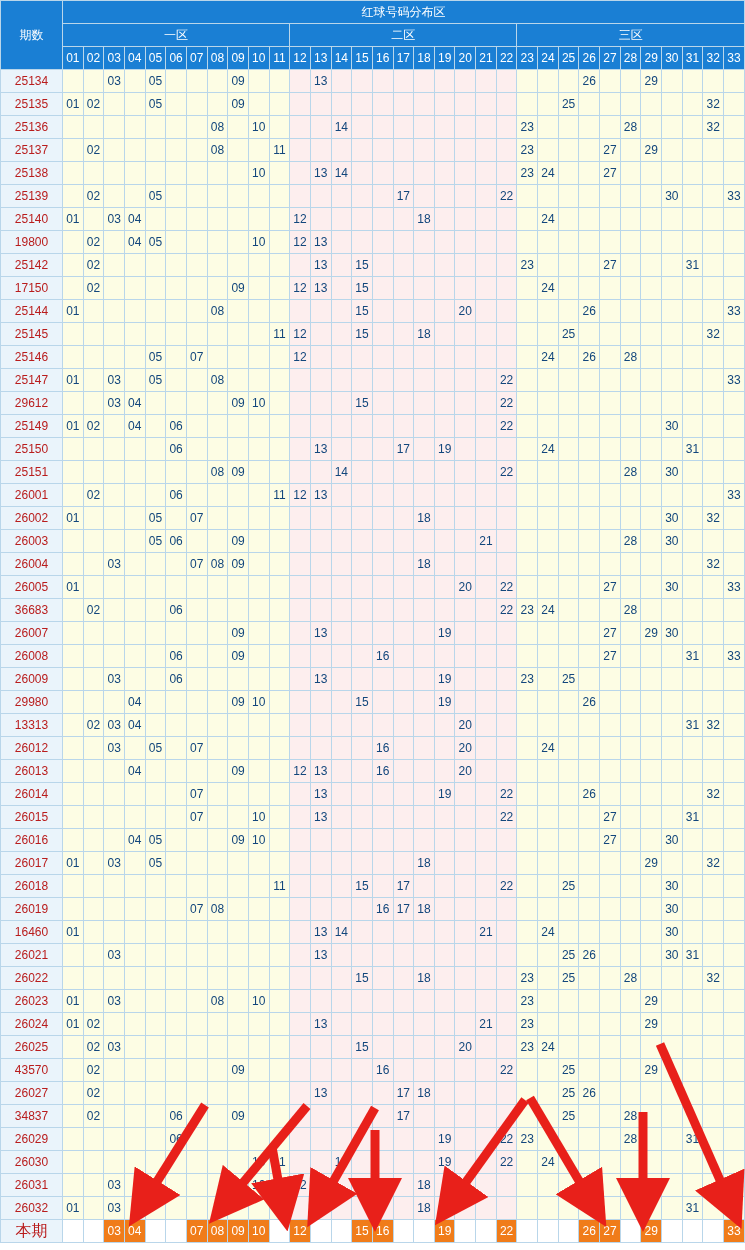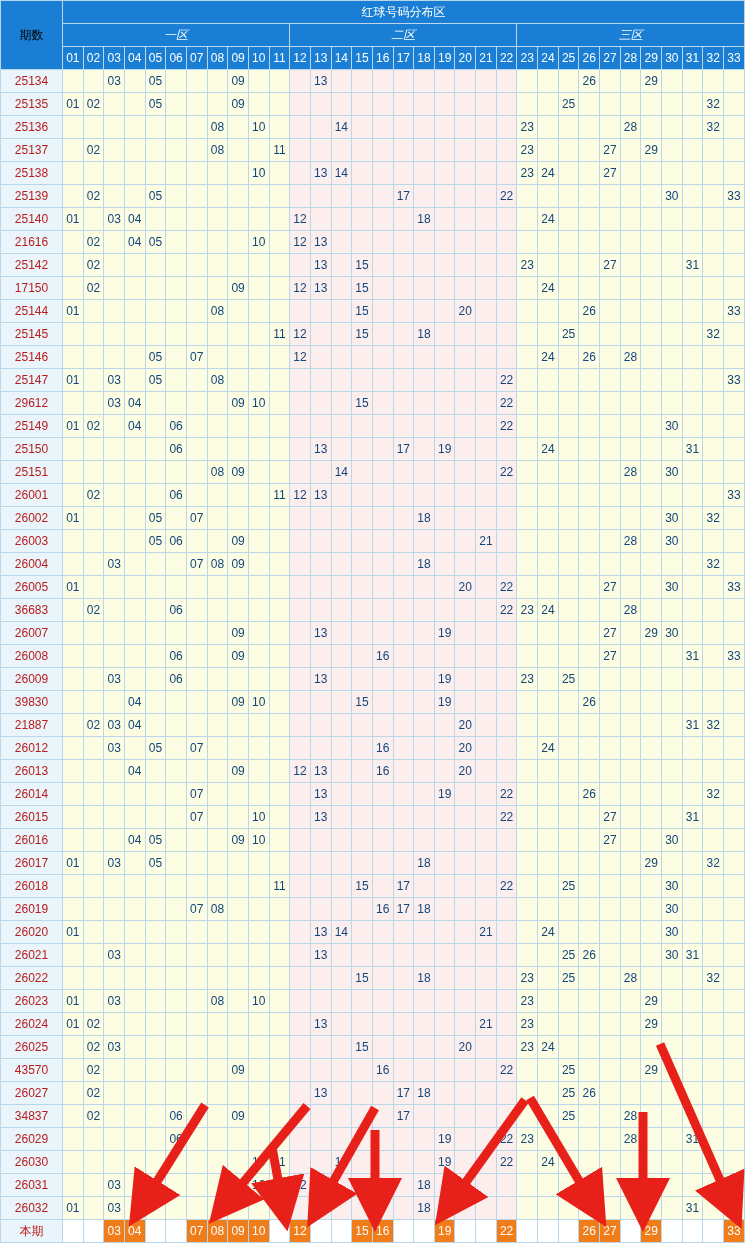--- a/index.html
+++ b/index.html
@@ -36,49 +36,48 @@
     line-height: 26px;
     border: 1px solid #1a7fd4;
   }
   .hdr-zone {
     background: #1a7fd4;
     color: #fff;
     font-size: 13px;
     height: 24px;
     line-height: 24px;
     border: 1px solid #1a7fd4;
-    font-style: italic;
   }
   .hdr-num {
     background: #1a7fd4;
     color: #fff;
     font-size: 11px;
     height: 20px;
     line-height: 20px;
     border: 1px solid #3f9ae0;
   }
   .hdr-period {
     background: #1a7fd4;
-    color: #000000;
+    color: #ffffff;
     font-size: 13px;
     border: 1px solid #1a7fd4;
     width: 62px;
   }
   td.period {
     background: #eaf4fb;
     color: #b91c1c;
     font-size: 12px;
     width: 62px;
   }
   td.z1 { background: #fdfde4; }
   td.z2 { background: #fdeeee; }
   td.z3 { background: #fdfde4; }
   td.hit { color: #12467c; }
   
-  tr.cur td.period { background: #eaf4fb; font-size: 12px; }
+  tr.cur td.period { background: #eaf4fb; font-size: 16px; }
   td.cur-cell { background: #fff; }
   td.cur-hit {
     background: #f07c1a;
     color: #fff;
     font-weight: bold;
     font-size: 12px;
   }
   .arrows { position: absolute; left: 0; top: 0; pointer-events: none; }
 </style>
 </head>
@@ -379,21 +378,21 @@
           <td class="z3"></td>
           <td class="z3"></td>
           <td class="z3"></td>
           <td class="z3"></td>
           <td class="z3"></td>
           <td class="z3"></td>
           <td class="z3"></td>
           <td class="z3"></td>
         </tr>
         <tr>
-          <td class="period">21616</td>
+          <td class="period">19800</td>
           <td class="z1"></td>
           <td class="z1 hit">02</td>
           <td class="z1"></td>
           <td class="z1 hit">04</td>
           <td class="z1 hit">05</td>
           <td class="z1"></td>
           <td class="z1"></td>
           <td class="z1"></td>
           <td class="z1"></td>
           <td class="z1 hit">10</td>
@@ -1099,21 +1098,21 @@
           <td class="z3"></td>
           <td class="z3"></td>
           <td class="z3"></td>
           <td class="z3"></td>
           <td class="z3"></td>
           <td class="z3"></td>
           <td class="z3"></td>
           <td class="z3"></td>
         </tr>
         <tr>
-          <td class="period">39830</td>
+          <td class="period">29980</td>
           <td class="z1"></td>
           <td class="z1"></td>
           <td class="z1"></td>
           <td class="z1 hit">04</td>
           <td class="z1"></td>
           <td class="z1"></td>
           <td class="z1"></td>
           <td class="z1"></td>
           <td class="z1 hit">09</td>
           <td class="z1 hit">10</td>
@@ -1135,21 +1134,21 @@
           <td class="z3 hit">26</td>
           <td class="z3"></td>
           <td class="z3"></td>
           <td class="z3"></td>
           <td class="z3"></td>
           <td class="z3"></td>
           <td class="z3"></td>
           <td class="z3"></td>
         </tr>
         <tr>
-          <td class="period">21887</td>
+          <td class="period">13313</td>
           <td class="z1"></td>
           <td class="z1 hit">02</td>
           <td class="z1 hit">03</td>
           <td class="z1 hit">04</td>
           <td class="z1"></td>
           <td class="z1"></td>
           <td class="z1"></td>
           <td class="z1"></td>
           <td class="z1"></td>
           <td class="z1"></td>
@@ -1459,21 +1458,21 @@
           <td class="z3"></td>
           <td class="z3"></td>
           <td class="z3"></td>
           <td class="z3"></td>
           <td class="z3 hit">30</td>
           <td class="z3"></td>
           <td class="z3"></td>
           <td class="z3"></td>
         </tr>
         <tr>
-          <td class="period">26020</td>
+          <td class="period">16460</td>
           <td class="z1 hit">01</td>
           <td class="z1"></td>
           <td class="z1"></td>
           <td class="z1"></td>
           <td class="z1"></td>
           <td class="z1"></td>
           <td class="z1"></td>
           <td class="z1"></td>
           <td class="z1"></td>
           <td class="z1"></td>

